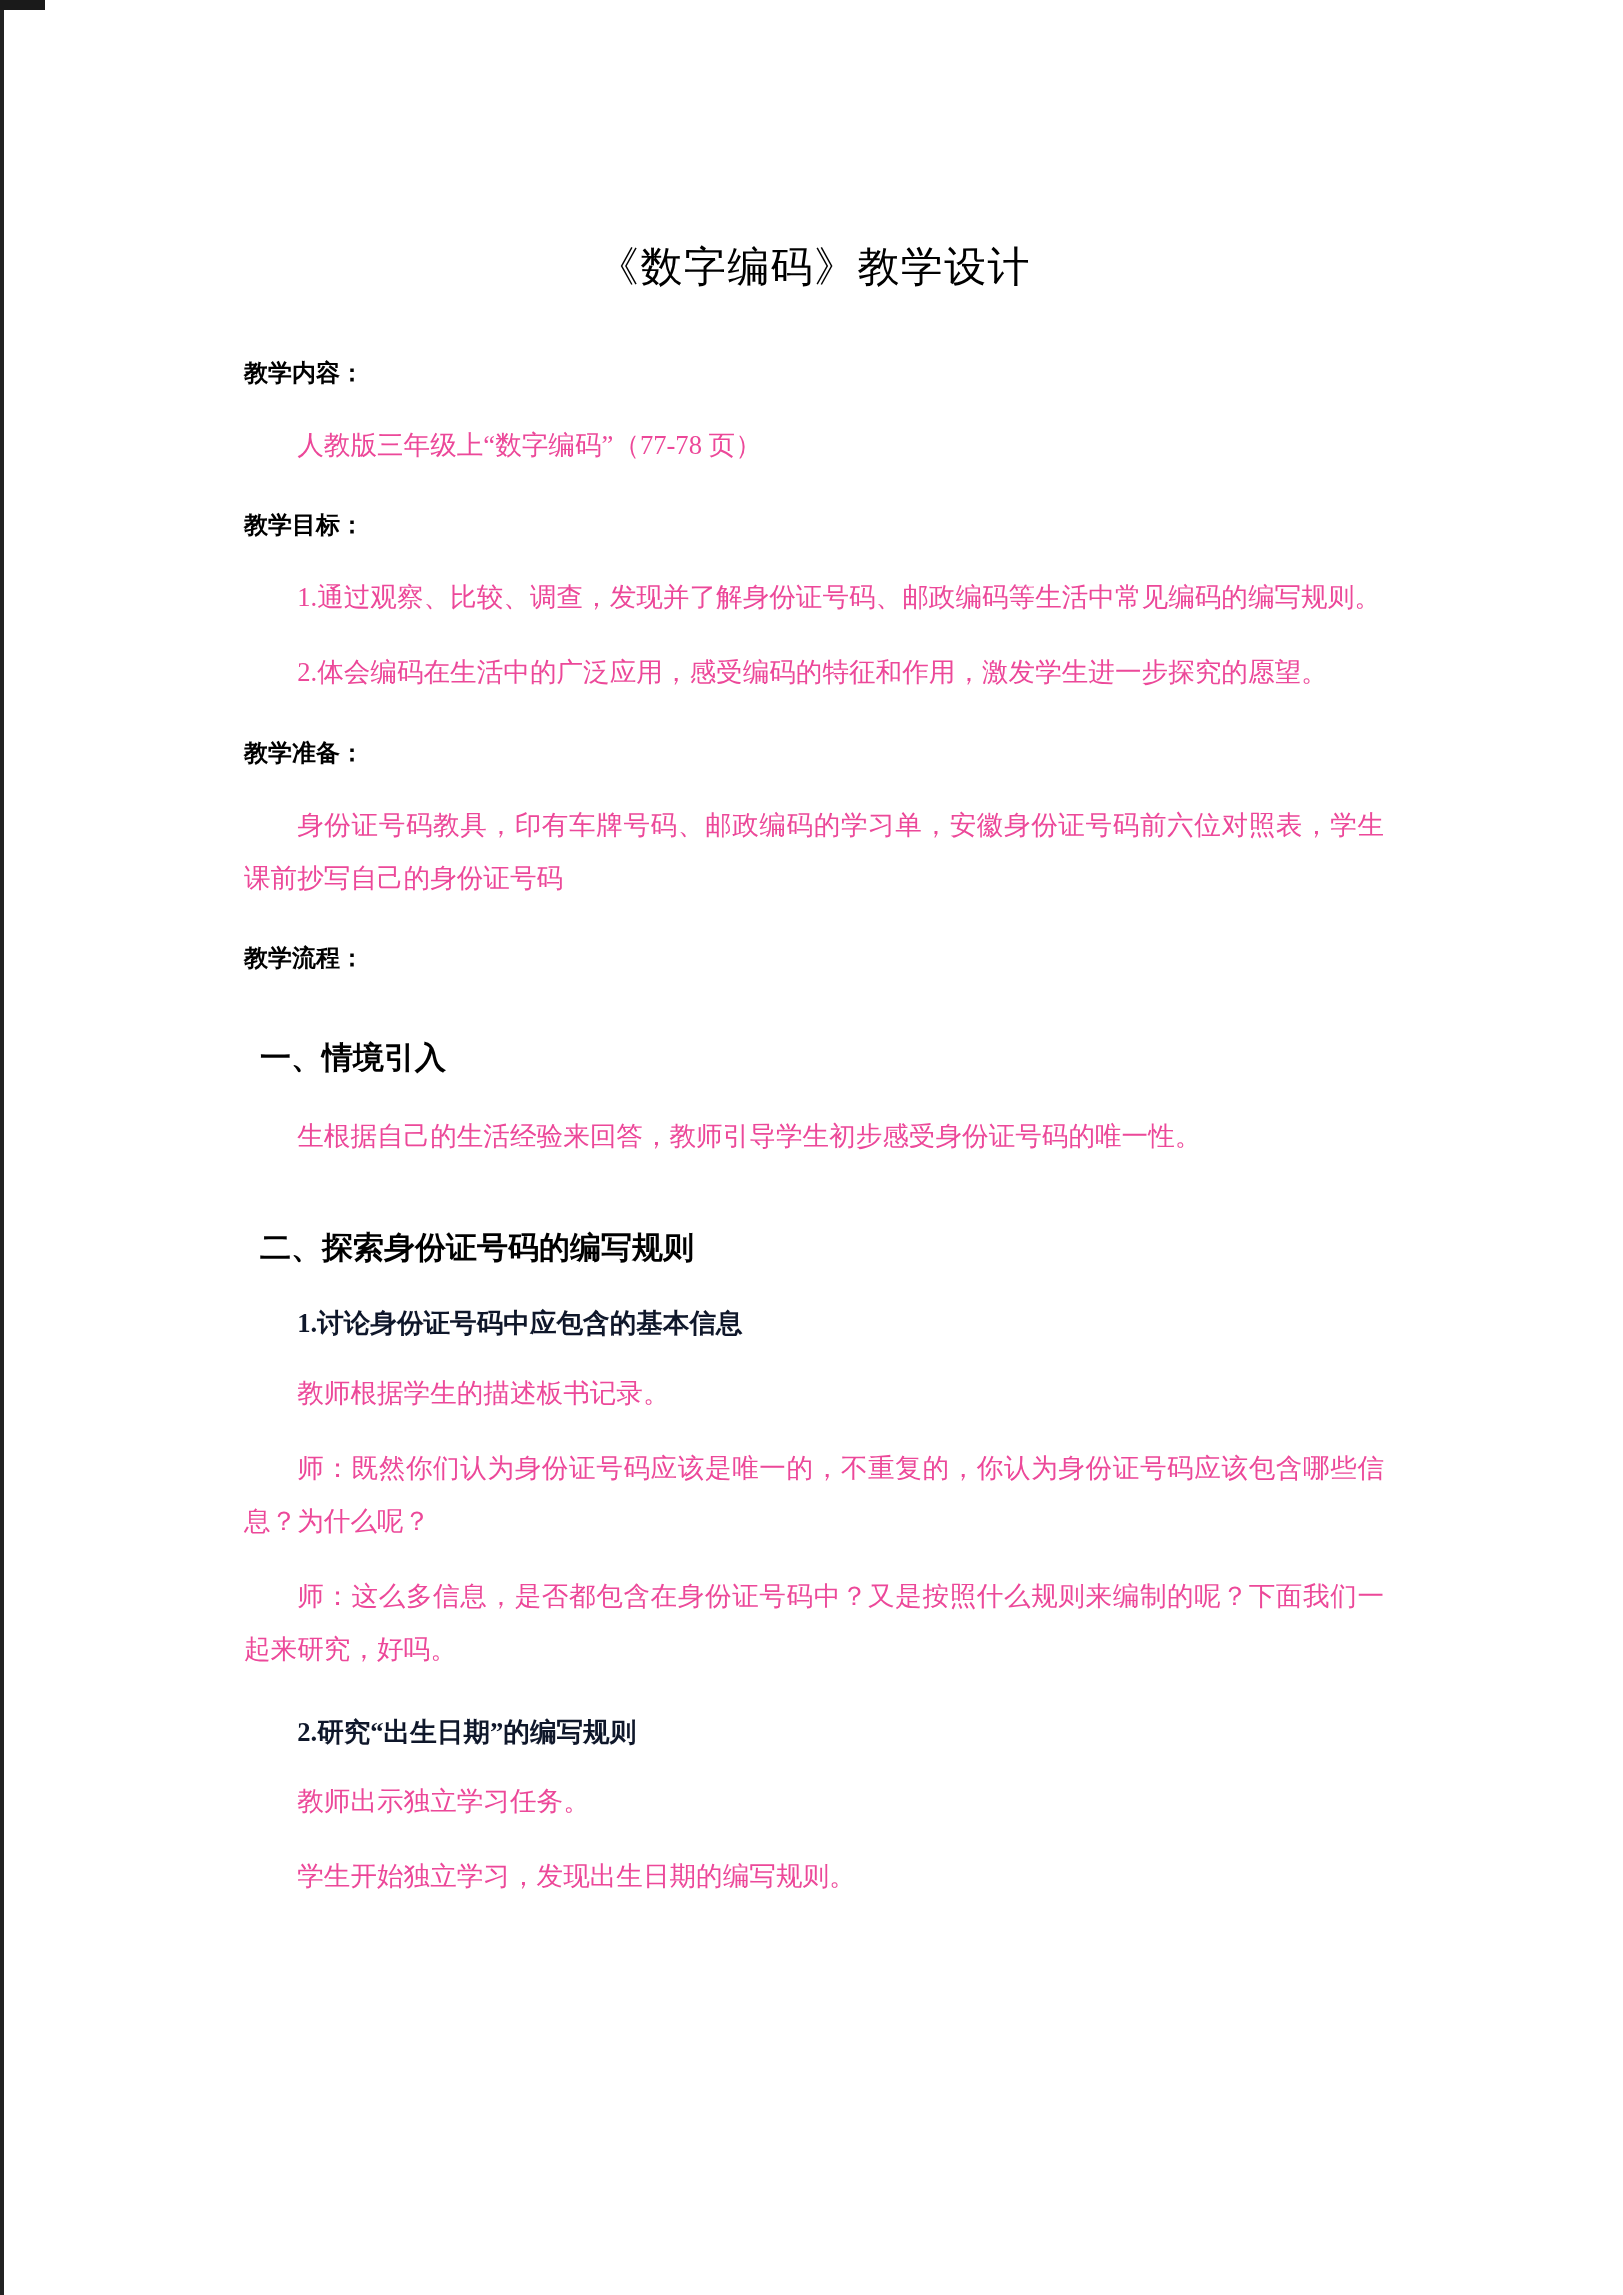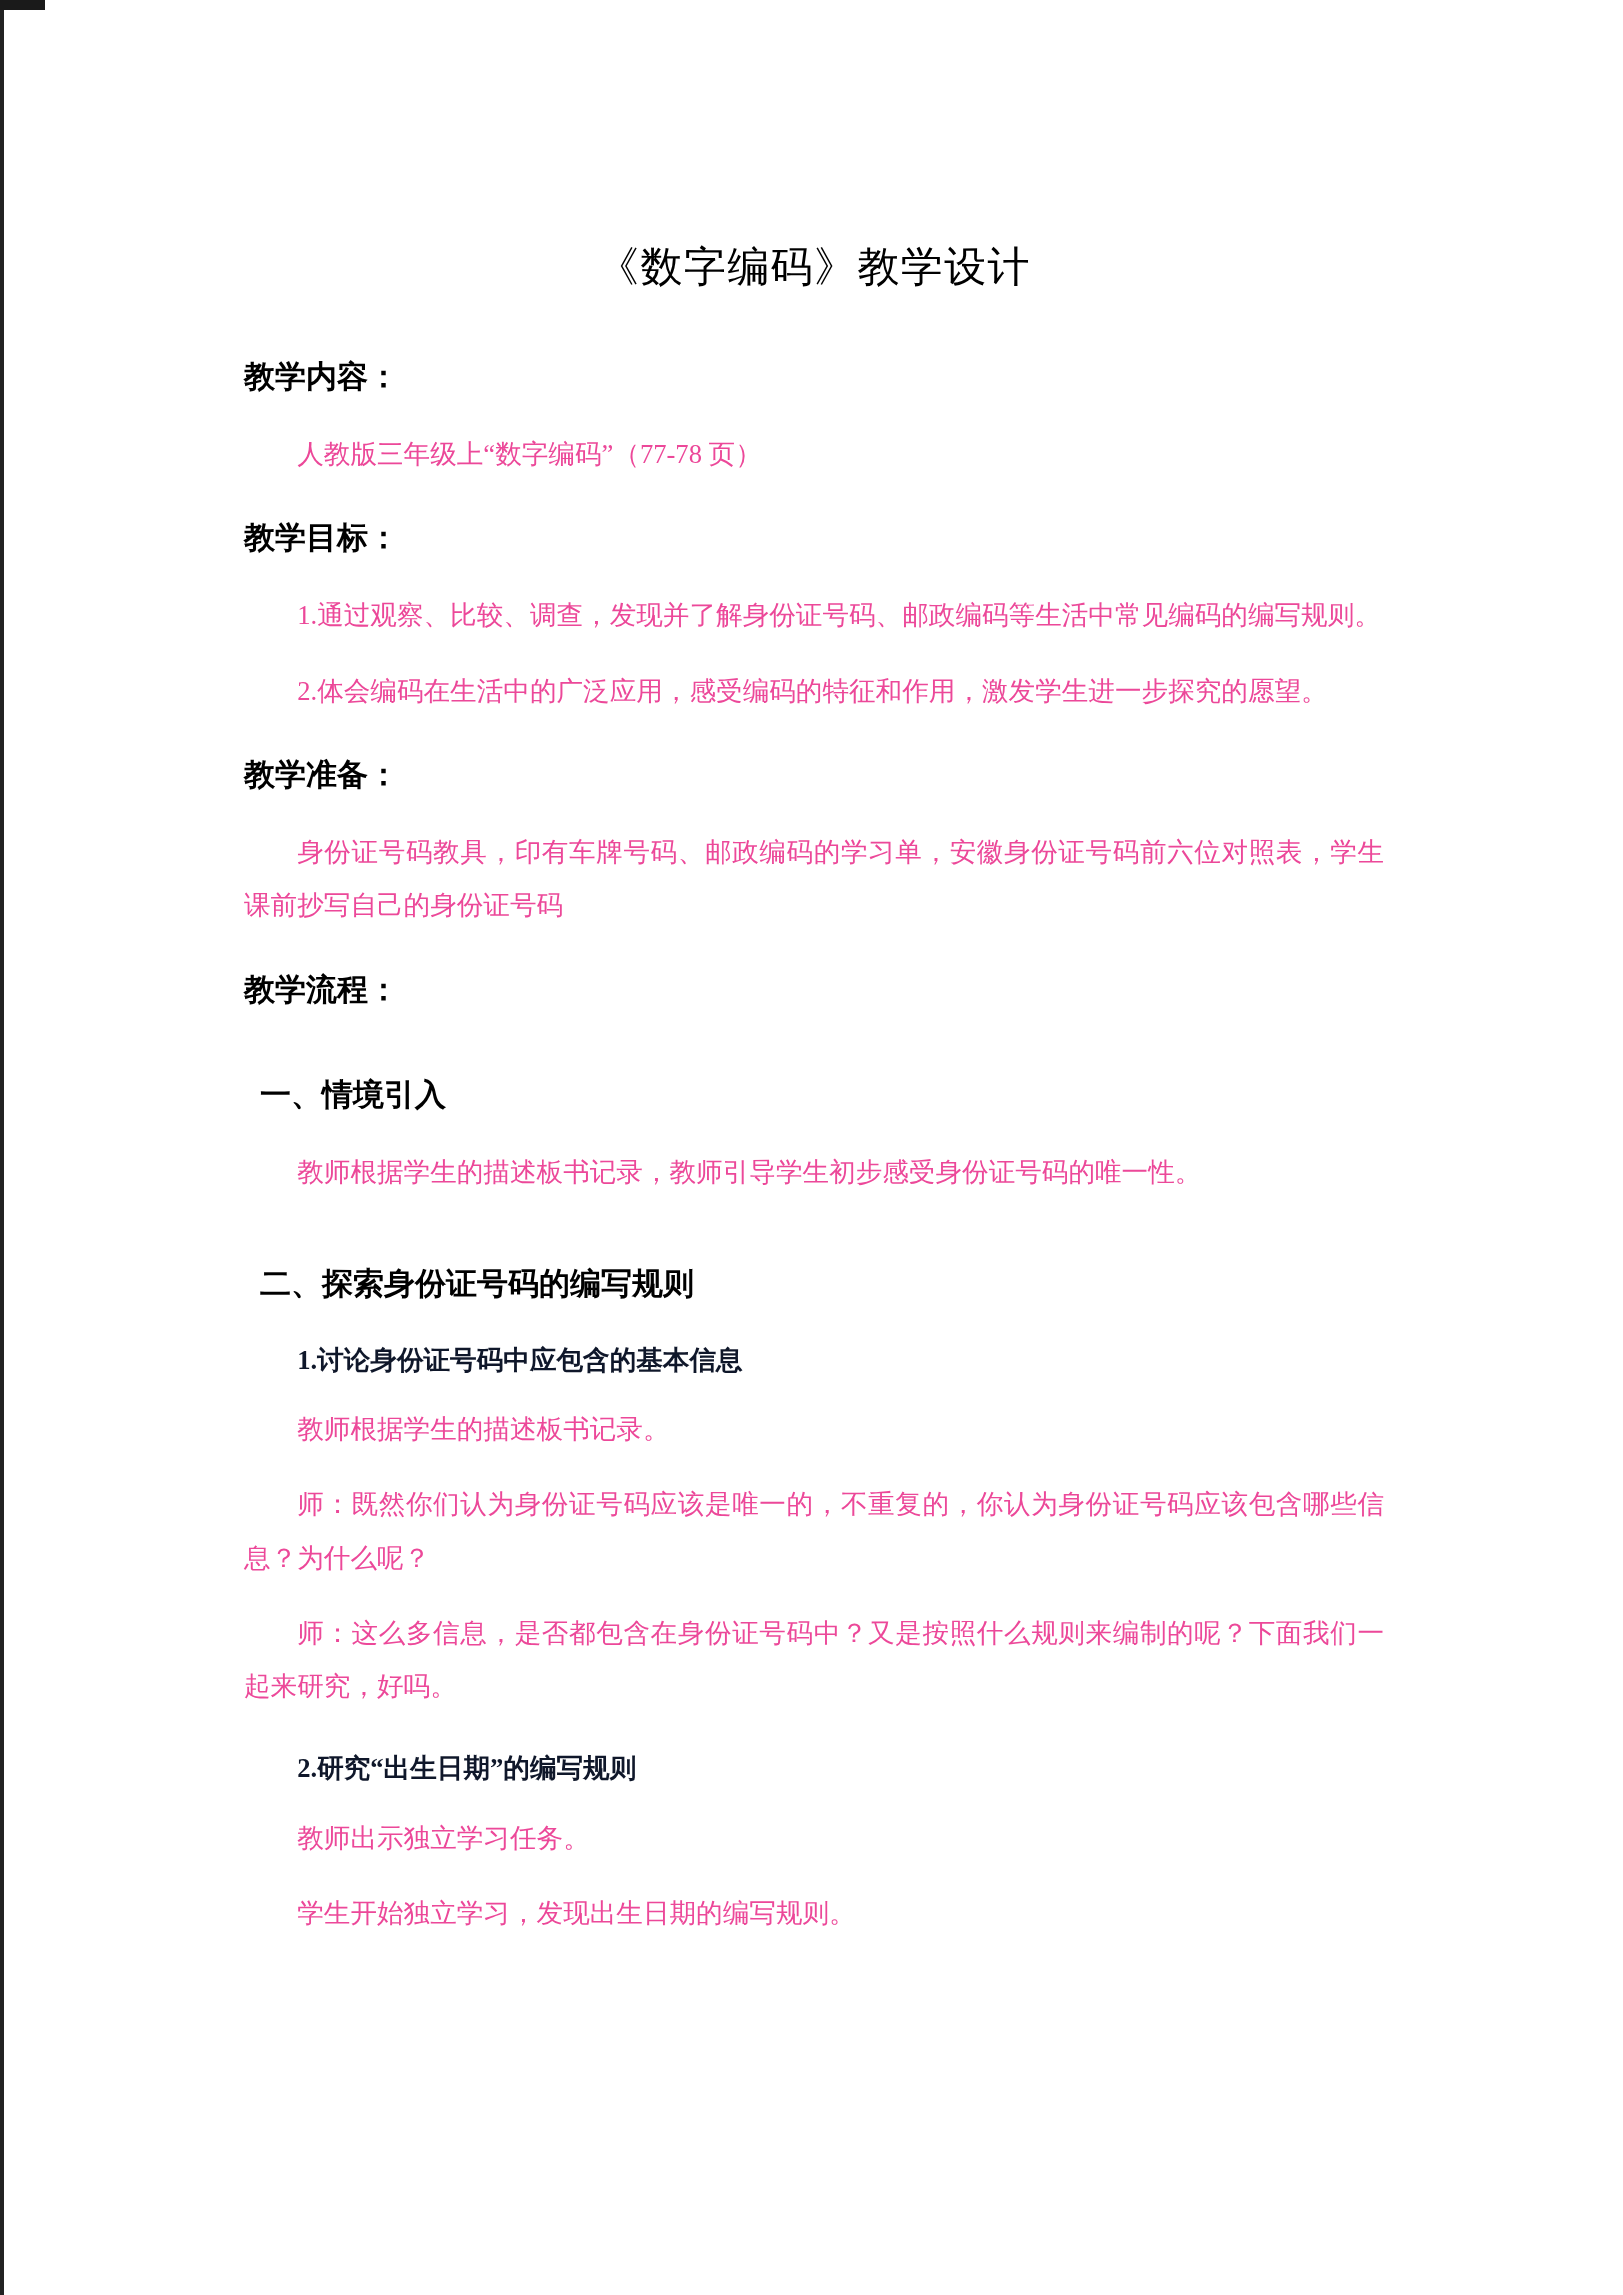--- a/index.html
+++ b/index.html
@@ -45,21 +45,21 @@
     font-size: 42px;
     line-height: 1.35;
     text-align: center;
     margin: 0 0 61px 0;
     color: #000000;
     letter-spacing: 1.4px;
   }
   h2.section-label {
     font-family: "Liberation Sans", sans-serif;
     font-weight: bold;
-    font-size: 31px;
+    font-size: 24px;
     line-height: 1.3;
     margin: 37px 0 31px 0;
     color: #000000;
   }
   h3.part-title {
     font-family: "Liberation Sans", sans-serif;
     font-weight: bold;
     font-size: 31px;
     line-height: 1.3;
     margin: 65px 0 31px 16px;
@@ -100,21 +100,21 @@
     <h2 class="section-label">教学目标：</h2>
     <p class="body-text">1.通过观察、比较、调查，发现并了解身份证号码、邮政编码等生活中常见编码的编写规则。</p>
     <p class="body-text">2.体会编码在生活中的广泛应用，感受编码的特征和作用，激发学生进一步探究的愿望。</p>
 
     <h2 class="section-label">教学准备：</h2>
     <p class="body-text">身份证号码教具，印有车牌号码、邮政编码的学习单，安徽身份证号码前六位对照表，学生课前抄写自己的身份证号码</p>
 
     <h2 class="section-label">教学流程：</h2>
 
     <h3 class="part-title">一、情境引入</h3>
-    <p class="body-text">教师根据学生的描述板书记录，教师引导学生初步感受身份证号码的唯一性。</p>
+    <p class="body-text">生根据自己的生活经验来回答，教师引导学生初步感受身份证号码的唯一性。</p>
 
     <h3 class="part-title">二、探索身份证号码的编写规则</h3>
     <h4 class="sub-title">1.讨论身份证号码中应包含的基本信息</h4>
     <p class="body-text">教师根据学生的描述板书记录。</p>
     <p class="body-text">师：既然你们认为身份证号码应该是唯一的，不重复的，你认为身份证号码应该包含哪些信息？为什么呢？</p>
     <p class="body-text">师：这么多信息，是否都包含在身份证号码中？又是按照什么规则来编制的呢？下面我们一起来研究，好吗。</p>
     <h4 class="sub-title">2.研究“出生日期”的编写规则</h4>
     <p class="body-text">教师出示独立学习任务。</p>
     <p class="body-text">学生开始独立学习，发现出生日期的编写规则。</p>
 

